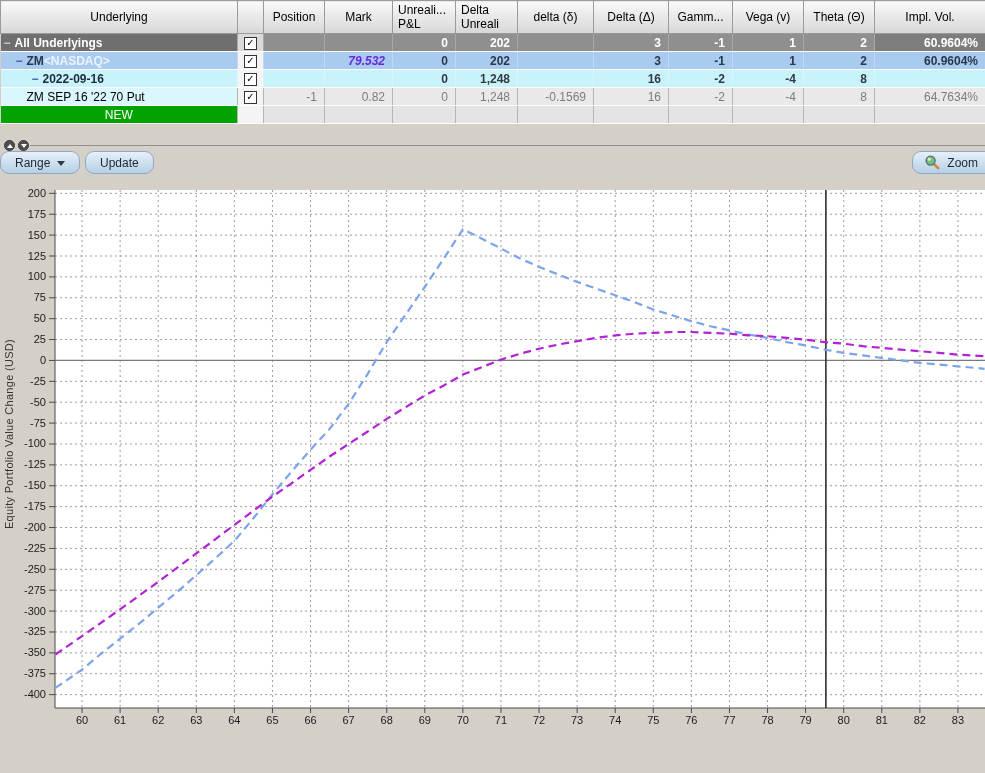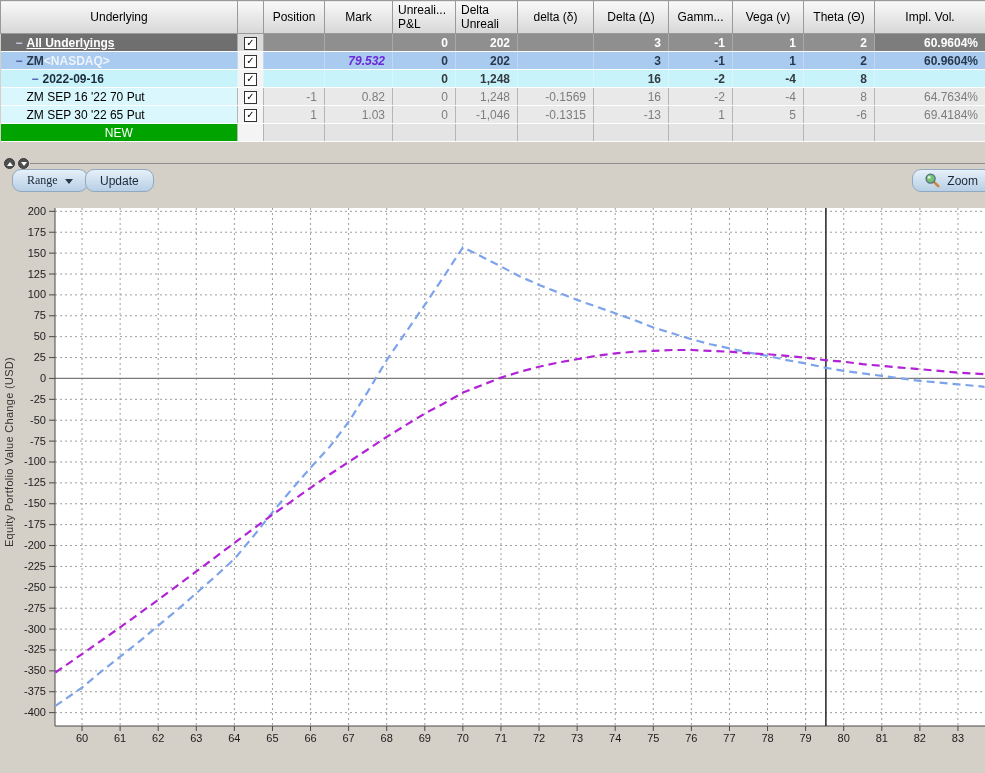--- a/index.html
+++ b/index.html
@@ -34,21 +34,21 @@
   tr.r-underlying td.c-mark{font-style:italic;color:#6d28d9;}
   tr.r-group td{background:#c9f3fb;color:#333a40;font-weight:bold;border-right-color:#d9f6fc;}
   tr.r-group td.c-und{color:#1d2c3c;}
   tr.r-leaf td{background:#e9e9e9;color:#7d7d7d;}
   tr.r-leaf td.c-und{background:#d9f7fd;color:#000;}
   tr.r-new td{background:#e4e4e4;}
   tr.r-new td.c-und{background:#00a300;color:#fff;text-align:center;padding:0;}
   td.c-chk{background:#f4f4f4 !important;text-align:center;padding:0 !important;}
   tr.r-total td.c-chk{background:#dadada !important;}
   
-  tr.r-total td.c-und{padding-left:15px;text-decoration:underline;}
+  tr.r-total td.c-und{padding-left:3px;}
   tr.r-underlying td.c-und{padding-left:15px;}
   tr.r-group td.c-und{padding-left:31px;}
   tr.r-leaf td.c-und{padding-left:26px;}
   .expander{display:inline-block;width:11px;color:#4d55a8;font-weight:bold;}
   tr.r-total .expander{color:#c9cde8;}
   .suffix{color:#eef3fa;font-weight:bold;}
   .cb{
     display:inline-block;width:11px;height:11px;background:#fff;
     border:1px solid #333;line-height:10px;font-size:10px;font-weight:bold;color:#000;
     text-align:center;vertical-align:middle;
@@ -68,21 +68,21 @@
 
   
   .toolbar{position:relative;height:30px;}
   .btn{
     position:absolute;top:1px;height:23px;box-sizing:border-box;
     display:flex;align-items:center;gap:7px;padding:0 14px;
     background:linear-gradient(#e6f0f9,#b7cfe5);
     border:1px solid #91a9c0;border-radius:9px;
     font-size:12px;color:#1b2838;cursor:pointer;white-space:nowrap;
   }
-  .btn-range{left:12px;font-family:Liberation Serif, serif;} .btn-update{left:85px;} .btn-zoom{right:-12px;padding:0 18px 0 12px;}
+  .btn-range{left:0;} .btn-update{left:85px;} .btn-zoom{right:-12px;padding:0 18px 0 12px;}
   .caret{width:0;height:0;border-left:4px solid transparent;border-right:4px solid transparent;border-top:5px solid #2a3a4a;margin-top:1px;}
 
   
   .chart-pane{position:relative;height:557px;}
   .chart-pane svg{position:absolute;left:0;top:0;}
   .ylabel{
     position:absolute;left:9px;top:254px;
     transform:translate(-50%,-50%) rotate(-90deg);
     font-size:11px;color:#333;white-space:nowrap;letter-spacing:.3px;
   }
@@ -179,34 +179,20 @@
           <td class="c-num c-position">-1</td>
           <td class="c-num c-mark">0.82</td>
           <td class="c-num c-pnl">0</td>
           <td class="c-num c-delta_dollars">1,248</td>
           <td class="c-num c-delta_small">-0.1569</td>
           <td class="c-num c-delta_cap">16</td>
           <td class="c-num c-gamma">-2</td>
           <td class="c-num c-vega">-4</td>
           <td class="c-num c-theta">8</td>
           <td class="c-num c-impl_vol">64.7634%</td>
-        </tr>
-        <tr class="r-leaf">
-          <td class="c-und"><span>ZM SEP 30 '22 65 Put</span></td>
-          <td class="c-chk"><span class="cb">✓</span></td>
-          <td class="c-num c-position">1</td>
-          <td class="c-num c-mark">1.03</td>
-          <td class="c-num c-pnl">0</td>
-          <td class="c-num c-delta_dollars">-1,046</td>
-          <td class="c-num c-delta_small">-0.1315</td>
-          <td class="c-num c-delta_cap">-13</td>
-          <td class="c-num c-gamma">1</td>
-          <td class="c-num c-vega">5</td>
-          <td class="c-num c-theta">-6</td>
-          <td class="c-num c-impl_vol">69.4184%</td>
         </tr>
         <tr class="r-new">
           <td class="c-und"><span>NEW</span></td>
           <td class="c-chk"></td>
           <td class="c-num c-position"></td>
           <td class="c-num c-mark"></td>
           <td class="c-num c-pnl"></td>
           <td class="c-num c-delta_dollars"></td>
           <td class="c-num c-delta_small"></td>
           <td class="c-num c-delta_cap"></td>

